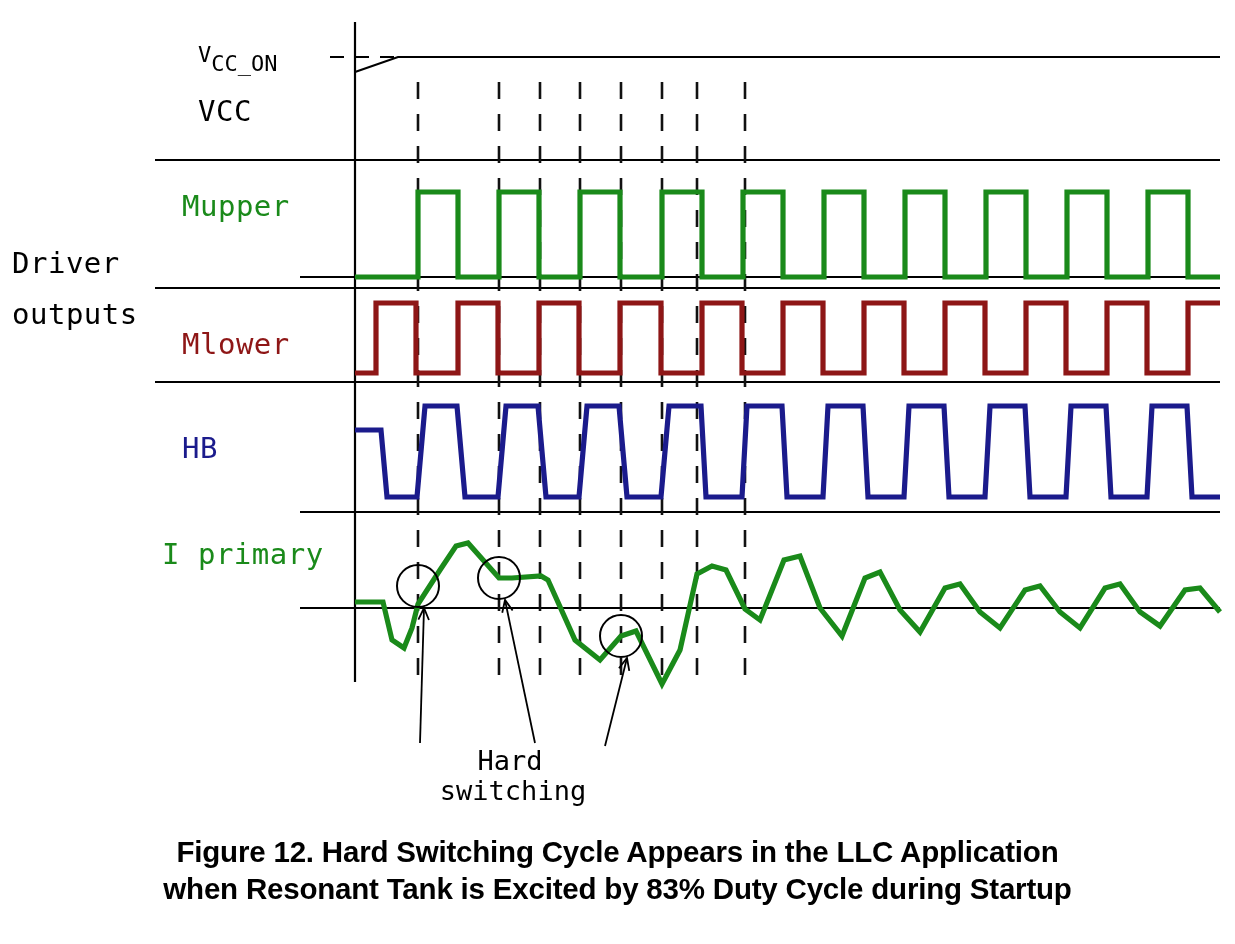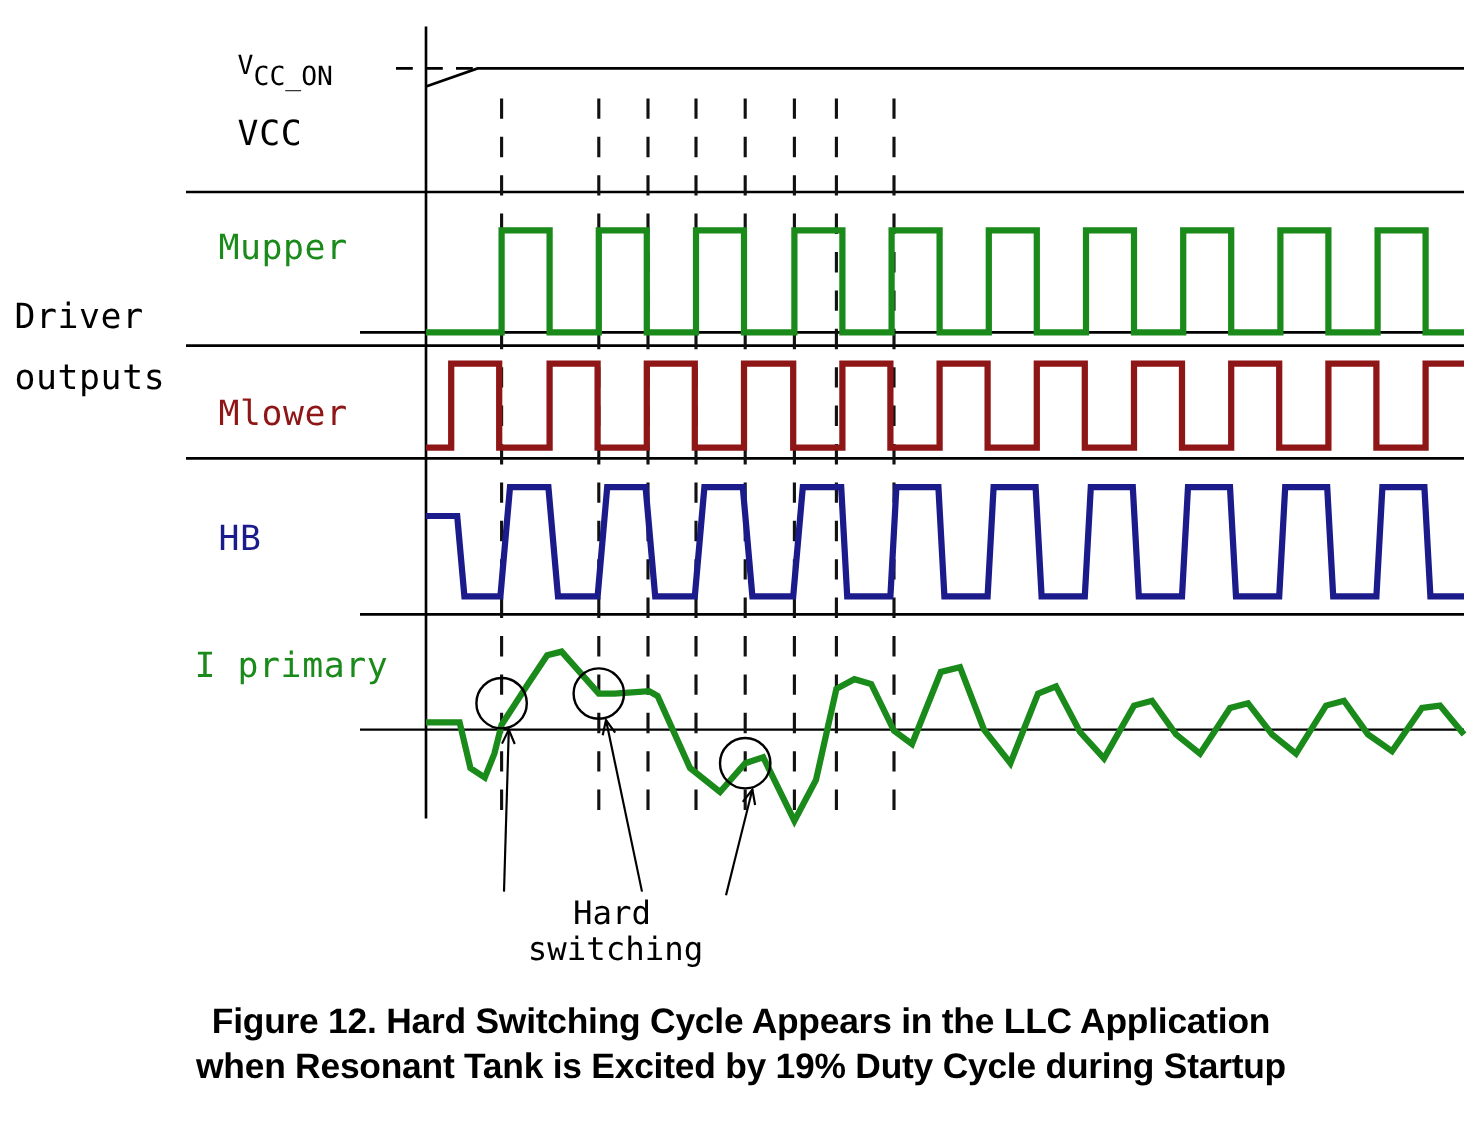--- a/index.html
+++ b/index.html
@@ -125,16 +125,16 @@
     <text class="lbl lbl-blue" x="182" y="450">HB</text>
     <text class="lbl lbl-green" x="162" y="556">I primary</text>
 
     <text class="annot" x="510" y="770">Hard</text>
     <text class="annot" x="513" y="800">switching</text>
 
   </svg>
 
   <div id="caption">
     <div>Figure 12. Hard Switching Cycle Appears in the LLC Application</div>
-    <div>when Resonant Tank is Excited by 19% Duty Cycle during Startup</div>
+    <div>when Resonant Tank is Excited by 83% Duty Cycle during Startup</div>
   </div>
 
 </div>
 
 </body></html>

